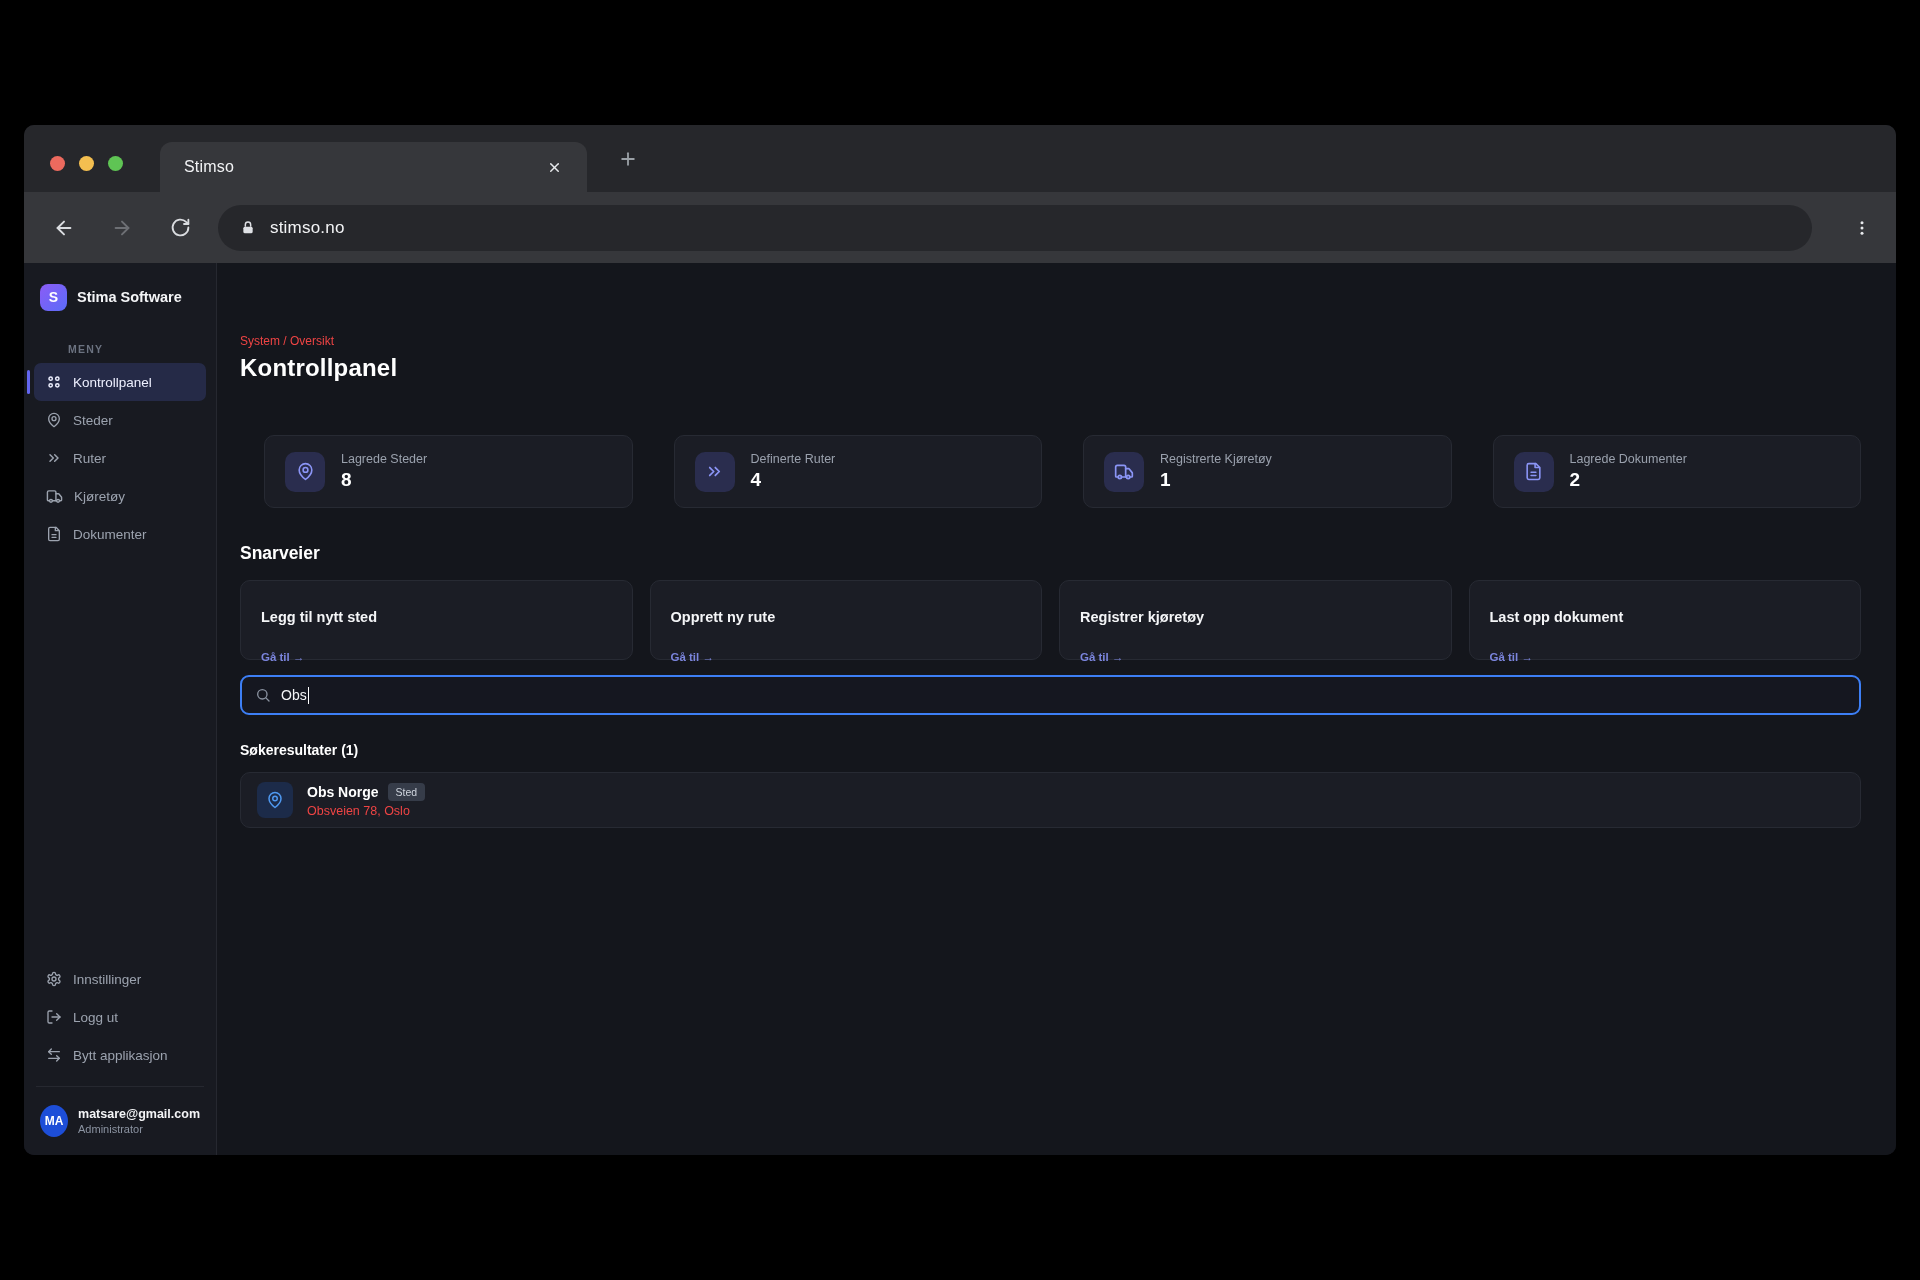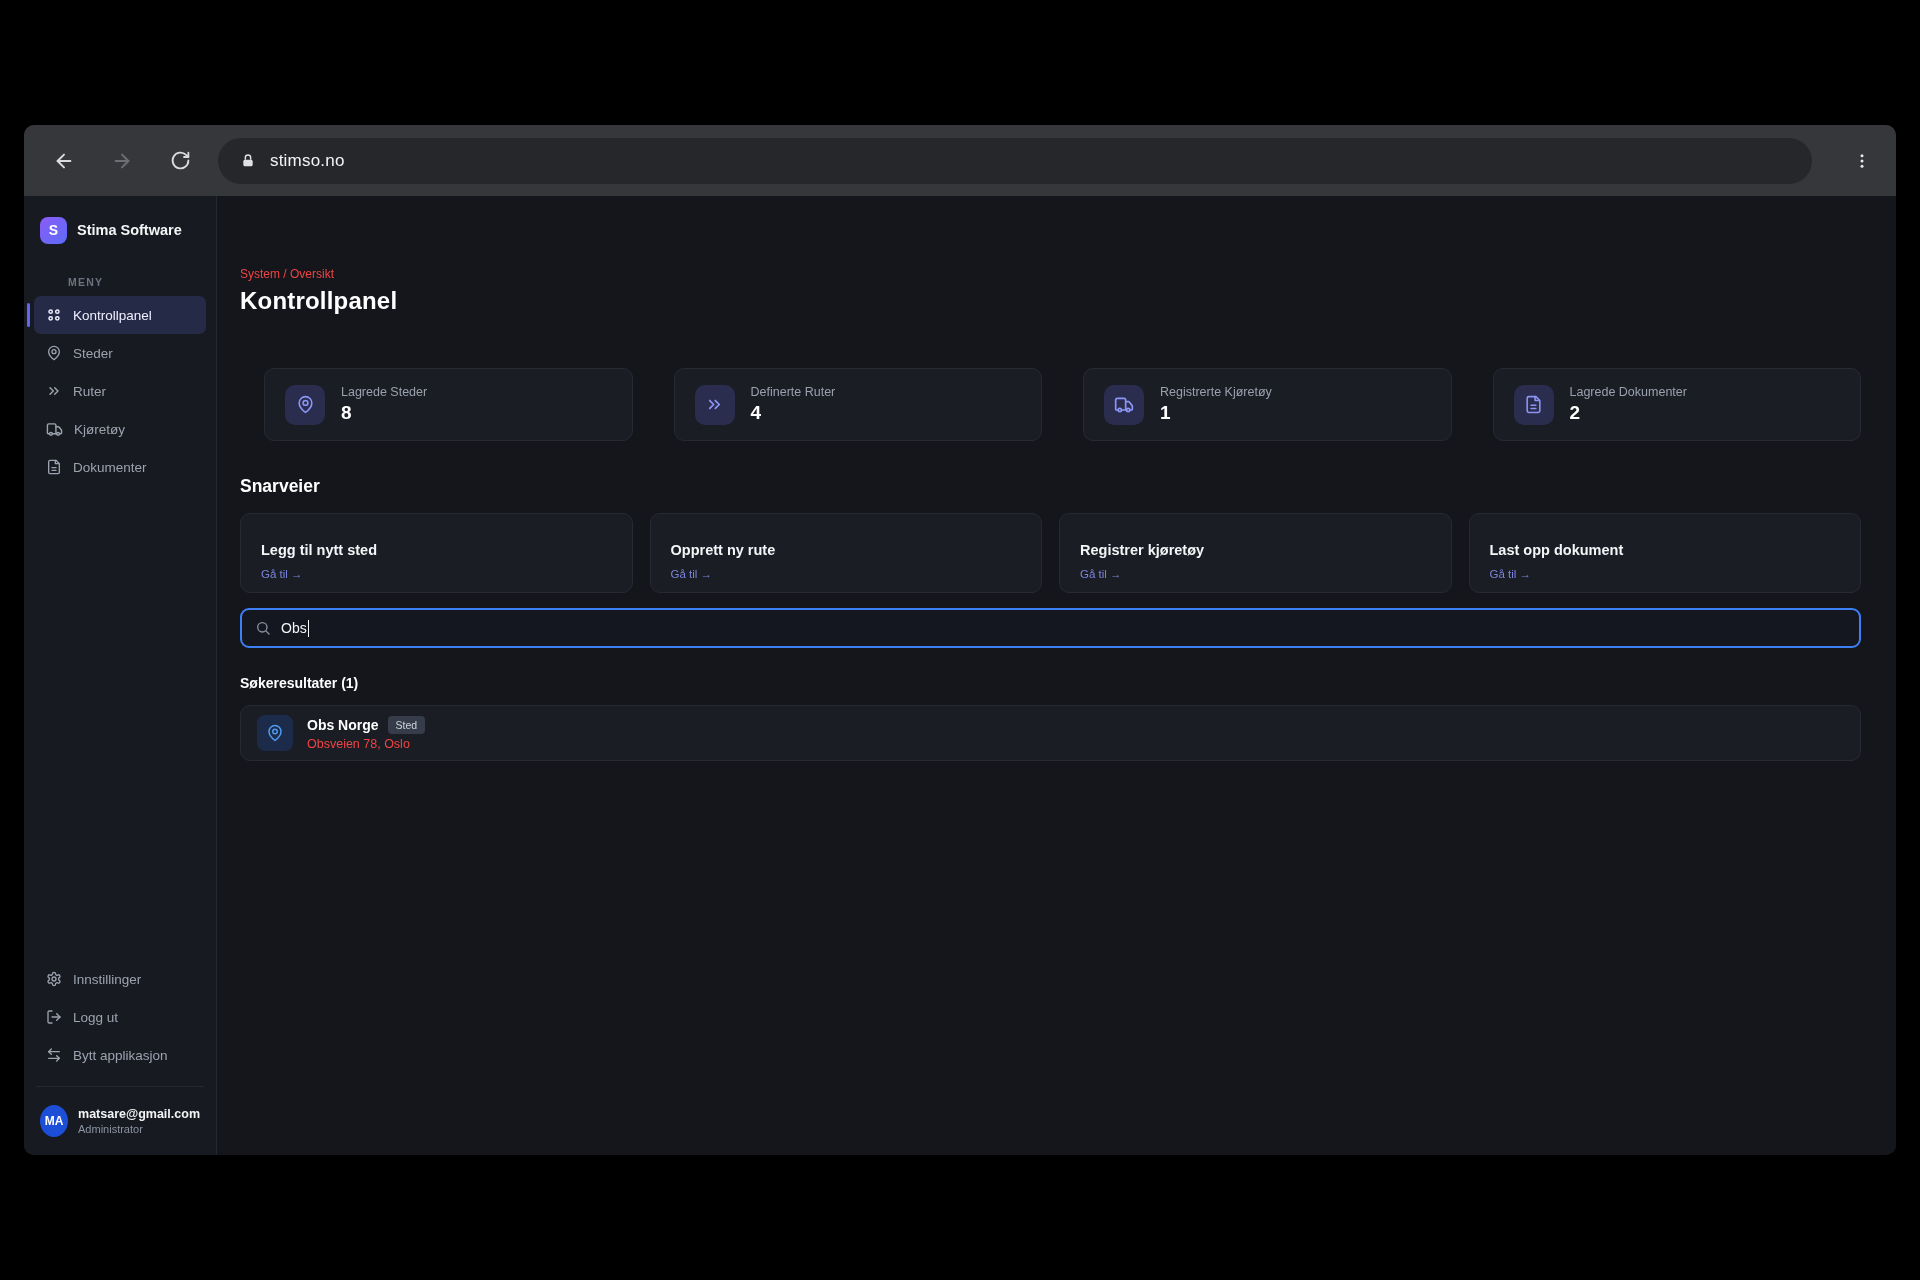--- a/index.html
+++ b/index.html
@@ -74,21 +74,21 @@
   .stat-tile { width:40px; height:40px; border-radius:10px; background:#2a2d4e; color:#8b95f6;
                display:flex; align-items:center; justify-content:center; }
   .stat-label { color:#9aa1ad; font-size:12.5px; }
   .stat-value { color:#fff; font-size:19px; font-weight:bold; margin-top:3px; }
 
   .section-h { color:#fff; font-size:17.5px; font-weight:bold; }
   .snarveier-h { margin-top:35px; }
   .shortcuts { margin-top:16px; }
   .shortcut-card { height:80px; padding:28px 20px 0 20px; }
   .shortcut-title { color:#f4f5f7; font-size:14.5px; font-weight:bold; }
-  .shortcut-link { display:inline-block; color:#7b85dd; font-size:11.5px; margin-top:10px; }
+  .shortcut-link { display:inline-block; color:#7b85dd; font-size:11.5px; margin-top:26px;font-weight:bold; }
 
   .search-h { margin-top:41px; }
   .searchbox { margin-top:15px; height:40px; border:2px solid #3d7ff5; border-radius:9px;
                background:#151720; display:flex; align-items:center; padding:0 13px; }
   .searchbox svg { color:#8b93a1; flex:0 0 auto; }
   .search-value { color:#f3f4f6; font-size:14px; margin-left:10px; }
   .caret { display:inline-block; width:1.5px; height:17px; background:#fff; margin-left:1px;
            vertical-align:middle; animation:blink 1.1s steps(1) infinite; }
   @keyframes blink { 0%,55%{opacity:1;} 56%,100%{opacity:0;} }
 
@@ -99,20 +99,42 @@
   .result-title-row { display:flex; align-items:center; gap:9px; }
   .result-title { color:#fff; font-size:14px; font-weight:bold; }
   .badge { background:#363c49; color:#cfd5de; font-size:10.5px; padding:3px 8px; border-radius:4px; }
   .result-sub { color:#ef4444; font-size:12.5px; margin-top:3px; }
 </style>
 </head>
 <body>
 
 <div class="window">
 
+  <div class="tabstrip">
+    <div class="lights">
+      <div class="light red"></div>
+      <div class="light yellow"></div>
+      <div class="light green"></div>
+    </div>
+    <div class="tab">
+      <span class="tab-title">Stimso</span>
+      <span class="tab-close">
+        <svg width="15" height="15" viewBox="0 0 24 24" fill="none" stroke="currentColor" stroke-width="2.4" stroke-linecap="round">
+            <path d="M18 6 6 18"></path>
+            <path d="m6 6 12 12"></path>
+          </svg>
+      </span>
+    </div>
+    <div class="newtab">
+      <svg width="20" height="20" viewBox="0 0 24 24" fill="none" stroke="currentColor" stroke-width="2.2" stroke-linecap="round">
+          <path d="M12 5v14"></path>
+          <path d="M5 12h14"></path>
+        </svg>
+    </div>
+  </div>
 
   <div class="toolbar">
     <div class="navbtn back">
       <svg width="22" height="22" viewBox="0 0 24 24" fill="none" stroke="currentColor" stroke-width="2.1" stroke-linecap="round" stroke-linejoin="round">
           <path d="M19 12H5"></path>
           <path d="m12 19-7-7 7-7"></path>
         </svg>
     </div>
     <div class="navbtn fwd">
       <svg width="22" height="22" viewBox="0 0 24 24" fill="none" stroke="currentColor" stroke-width="2.1" stroke-linecap="round" stroke-linejoin="round">

